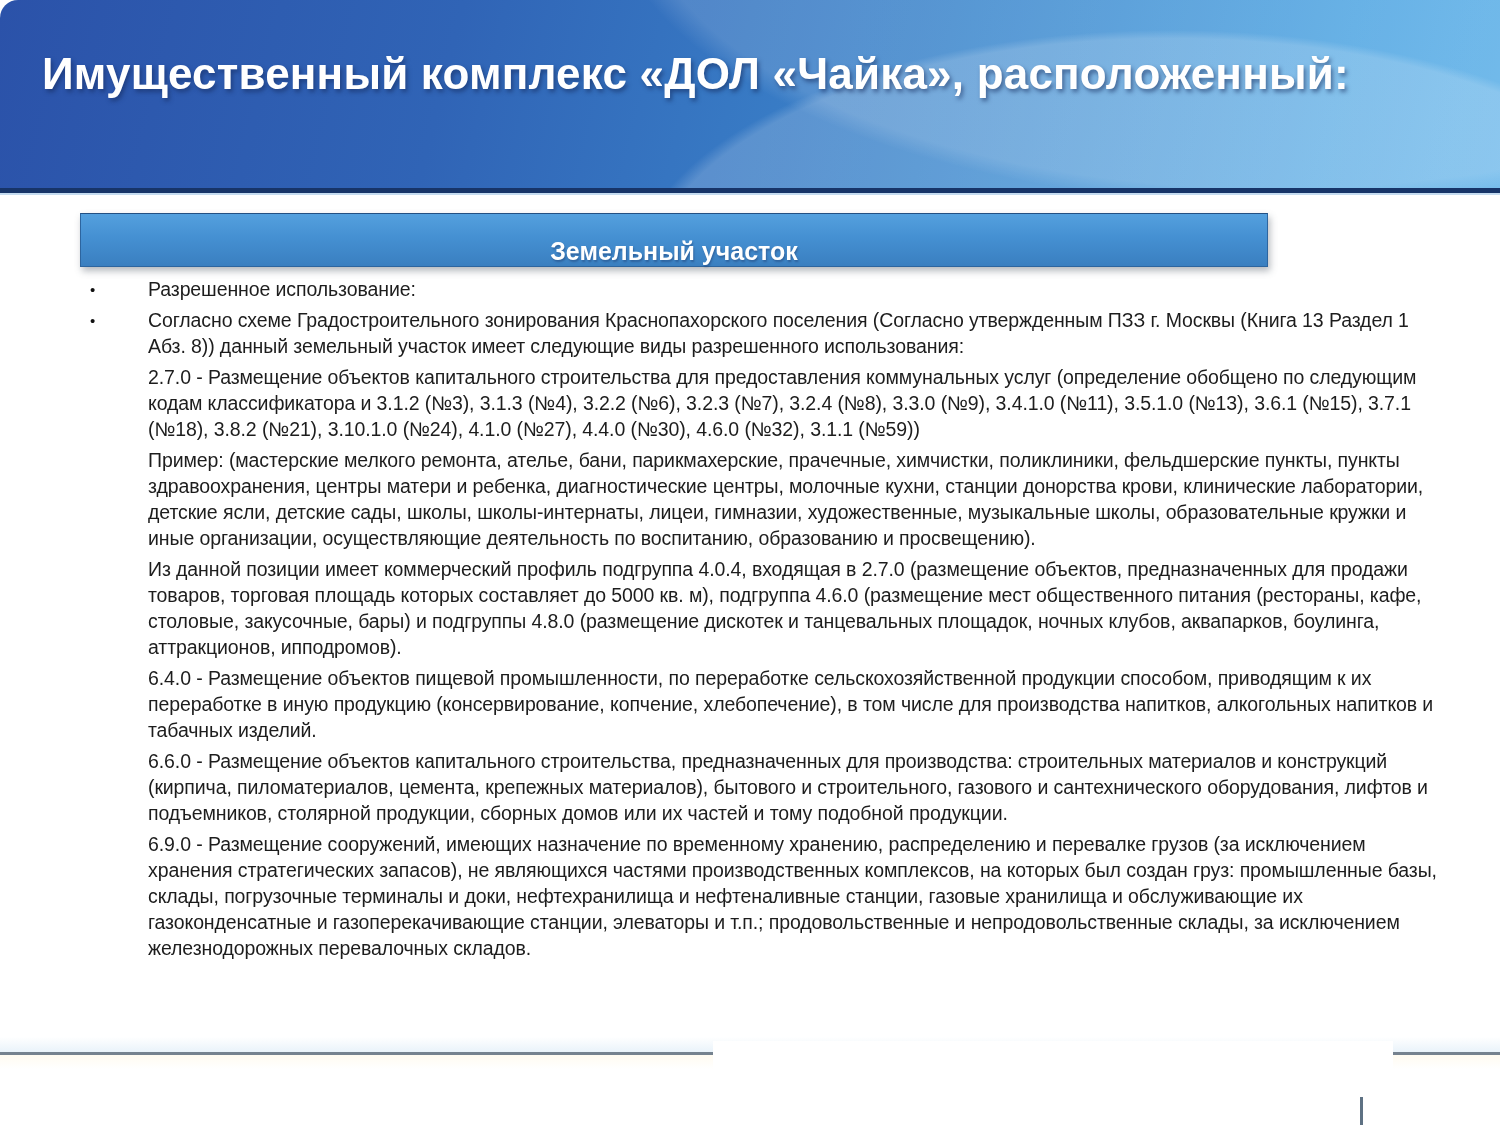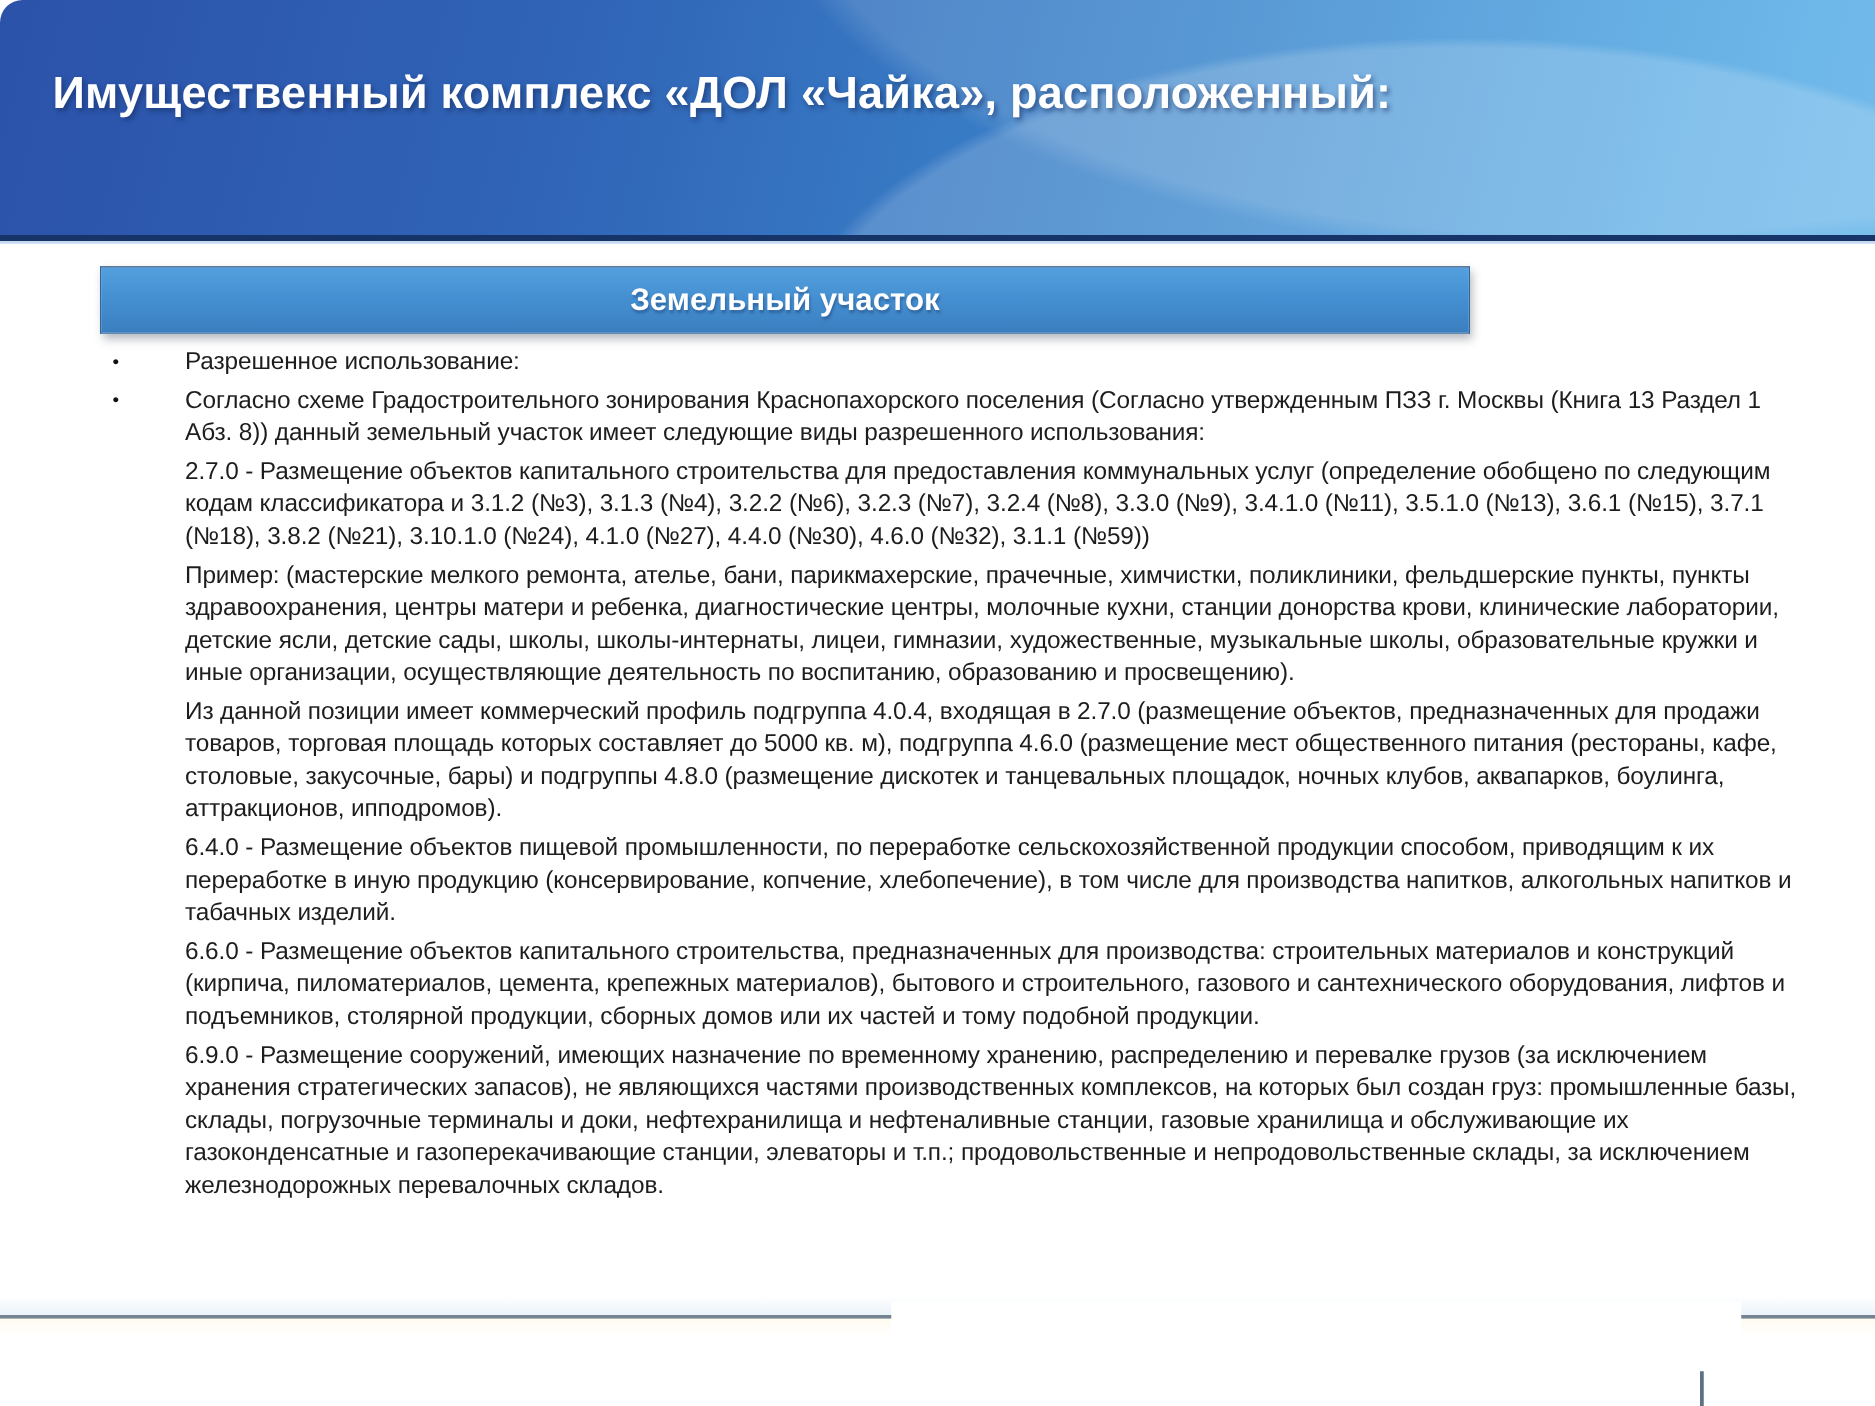--- a/index.html
+++ b/index.html
@@ -16,32 +16,32 @@
       radial-gradient(ellipse 900px 420px at 78% 150%, rgba(255,255,255,0.18) 58%, rgba(255,255,255,0) 60%),
       radial-gradient(ellipse 1100px 520px at 85% -60%, rgba(255,255,255,0.14) 58%, rgba(255,255,255,0) 61%),
       linear-gradient(104deg,#2b52a9 0%,#3064b6 30%,#3c86cc 62%,#4fa5e2 88%,#5cb0e8 100%);
     border-bottom:5px solid #173468;
     border-top-left-radius:18px;
     box-shadow:0 2px 0 rgba(190,215,238,0.9);
     overflow:hidden;
   }
   .slide-title{
     position:absolute;left:42px;top:50px;
-    color:#ffffff;font-weight:bold;font-size:36px;line-height:48px;
+    color:#ffffff;font-weight:bold;font-size:44px;line-height:48px;
     letter-spacing:0.2px;
     text-shadow:2px 3px 4px rgba(20,40,90,0.55);
     white-space:nowrap;
   }
   
   .section-bar{
-    position:absolute;left:80px;top:213px;width:1096px;height:54px;
+    position:absolute;left:80px;top:213px;width:1188px;height:54px;
     background:linear-gradient(to bottom,#54a0de 0%,#4590d2 45%,#3a7fc0 100%);
     border:1px solid #2d659f;border-top-color:#235083;
     box-shadow:2px 4px 7px rgba(90,100,110,0.45);
-    display:flex;align-items:center;justify-content:center;
+    display:flex;align-items:flex-end;justify-content:center;
     box-sizing:border-box;
   }
   .section-bar span{
     color:#ffffff;font-weight:bold;font-size:25px;
     text-shadow:1px 2px 2px rgba(30,60,110,0.45);
   }
   
   .content{
     position:absolute;left:0;top:268px;right:0;
     padding:8px 55px 0 148px;

